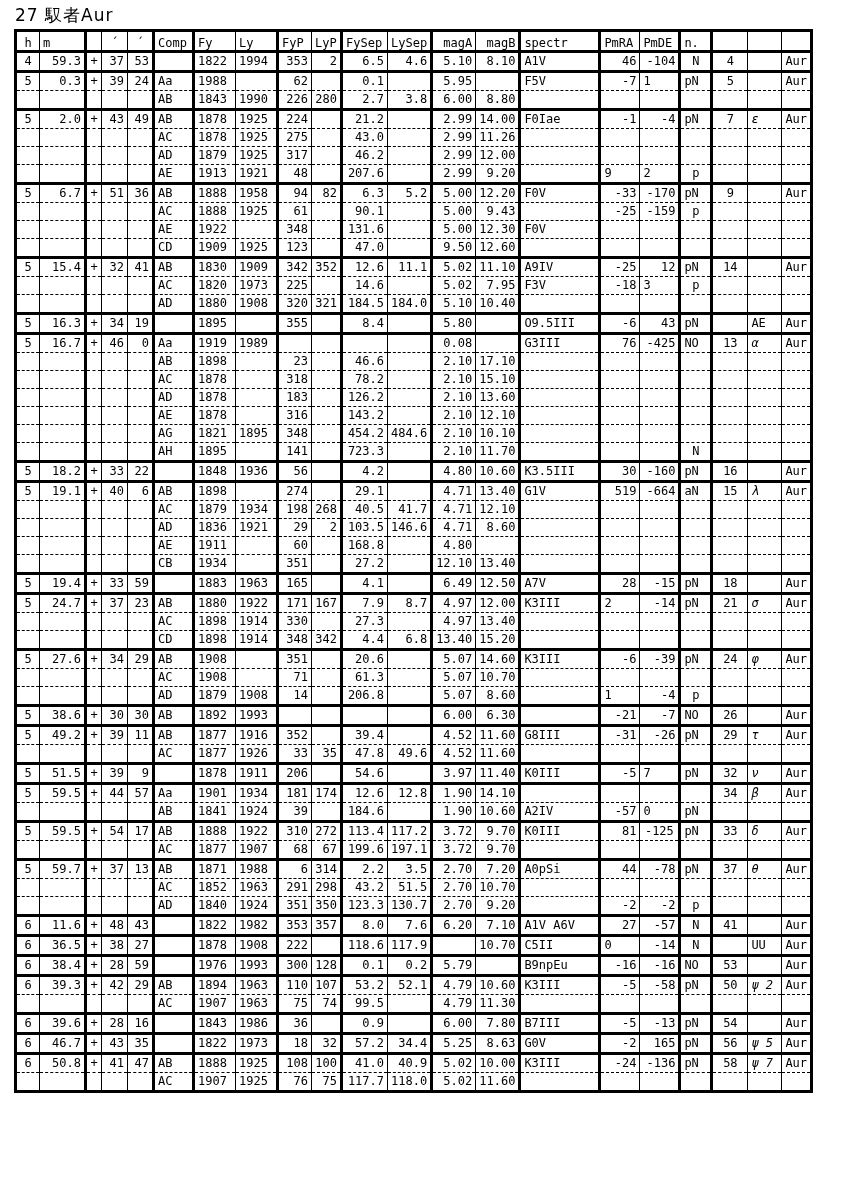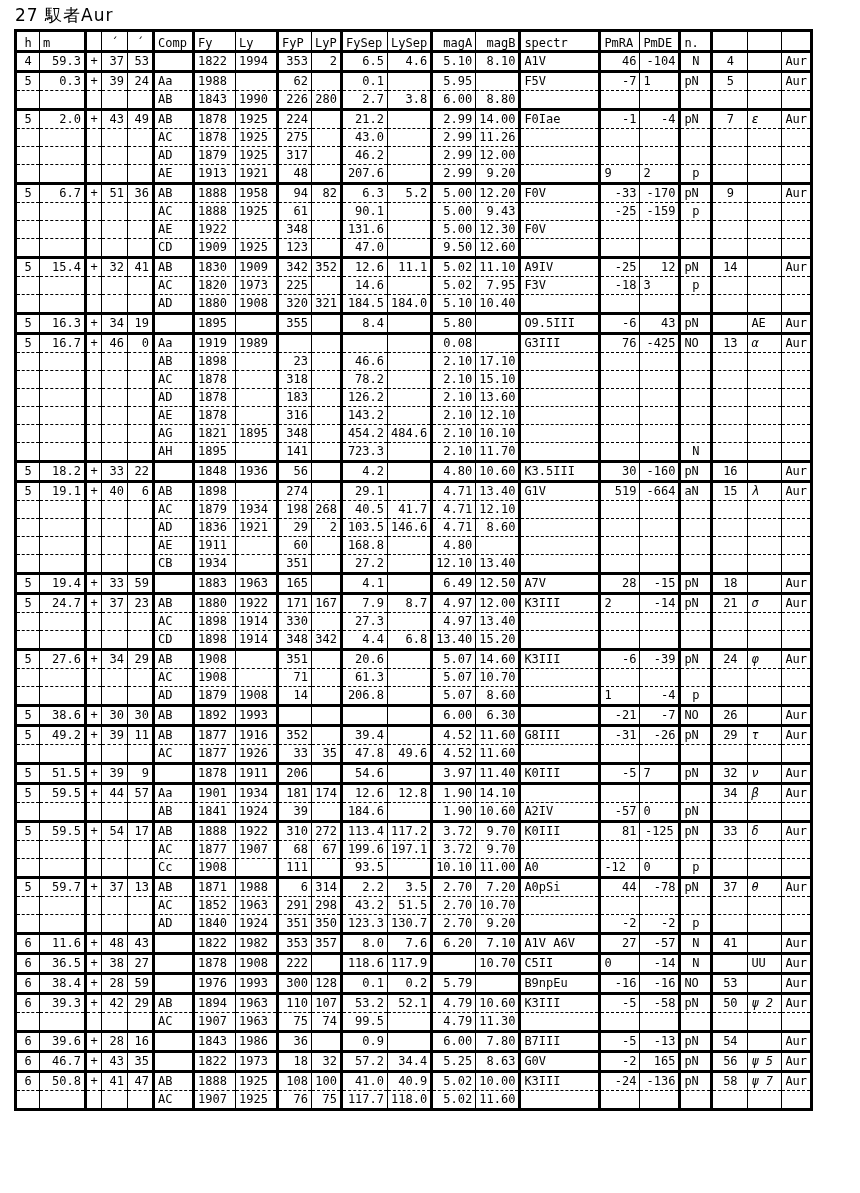--- a/index.html
+++ b/index.html
@@ -1075,43 +1075,20 @@
           <td class="tl" style="text-align: right;">3.72</td>
           <td style="text-align: right;">9.70</td>
           <td class="tl" style="text-align: left;"></td>
           <td class="tl" style="text-align: right;"></td>
           <td style="text-align: right;"></td>
           <td class="tl" style="text-align: left;"></td>
           <td class="tl" style="text-align: center;"></td>
           <td style="text-align: left;"></td>
           <td style="text-align: left;"></td>
         </tr>
-        <tr class="sub">
-          <td style="text-align: center;"></td>
-          <td style="text-align: right;"></td>
-          <td class="tl" style="text-align: center;"></td>
-          <td style="text-align: right;"></td>
-          <td style="text-align: right;"></td>
-          <td class="tl" style="text-align: left;">Cc</td>
-          <td class="tl" style="text-align: left;">1908</td>
-          <td style="text-align: left;"></td>
-          <td class="tl" style="text-align: right;">111</td>
-          <td style="text-align: right;"></td>
-          <td class="tl" style="text-align: right;">93.5</td>
-          <td style="text-align: right;"></td>
-          <td class="tl" style="text-align: right;">10.10</td>
-          <td style="text-align: right;">11.00</td>
-          <td class="tl" style="text-align: left;">A0</td>
-          <td class="tl" style="text-align: left;">-12</td>
-          <td style="text-align: left;">0</td>
-          <td class="tl" style="text-align: center;">p</td>
-          <td class="tl" style="text-align: center;"></td>
-          <td style="text-align: left;"></td>
-          <td style="text-align: left;"></td>
-        </tr>
         <tr class="grp">
           <td style="text-align: center;">5</td>
           <td style="text-align: right;">59.7</td>
           <td class="tl" style="text-align: center;">+</td>
           <td style="text-align: right;">37</td>
           <td style="text-align: right;">13</td>
           <td class="tl" style="text-align: left;">AB</td>
           <td class="tl" style="text-align: left;">1871</td>
           <td style="text-align: left;">1988</td>
           <td class="tl" style="text-align: right;">6</td>

